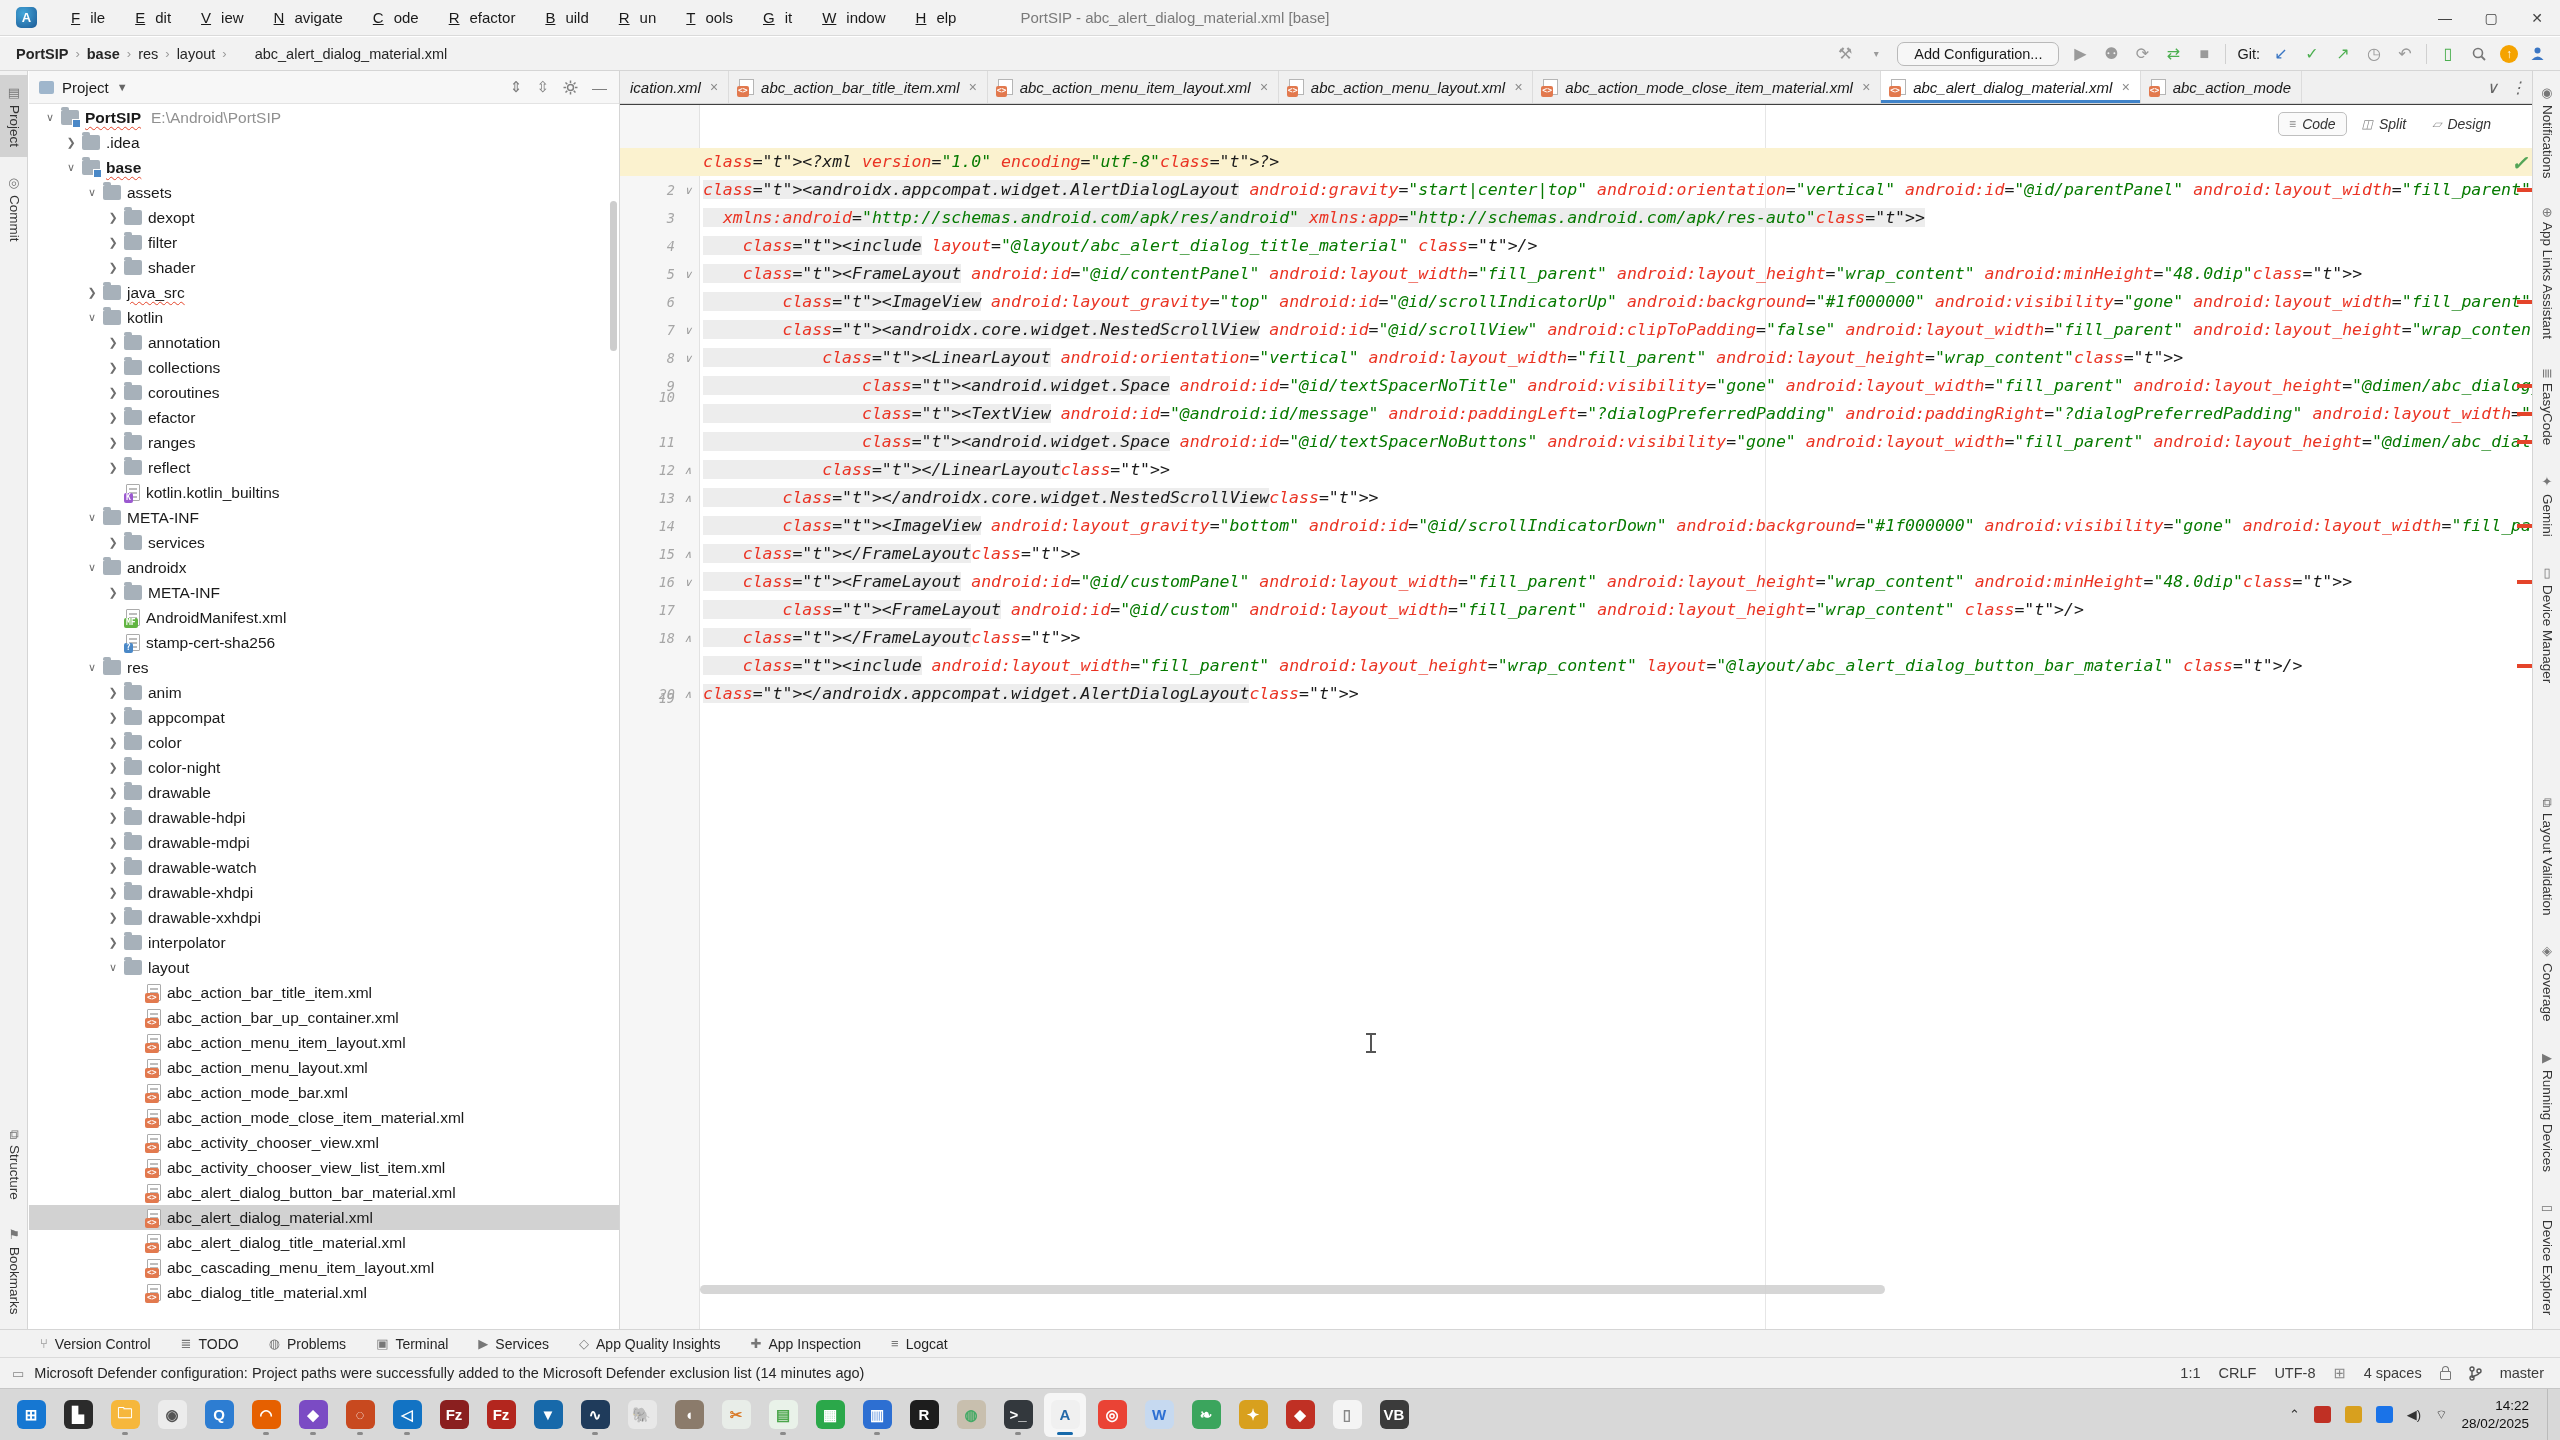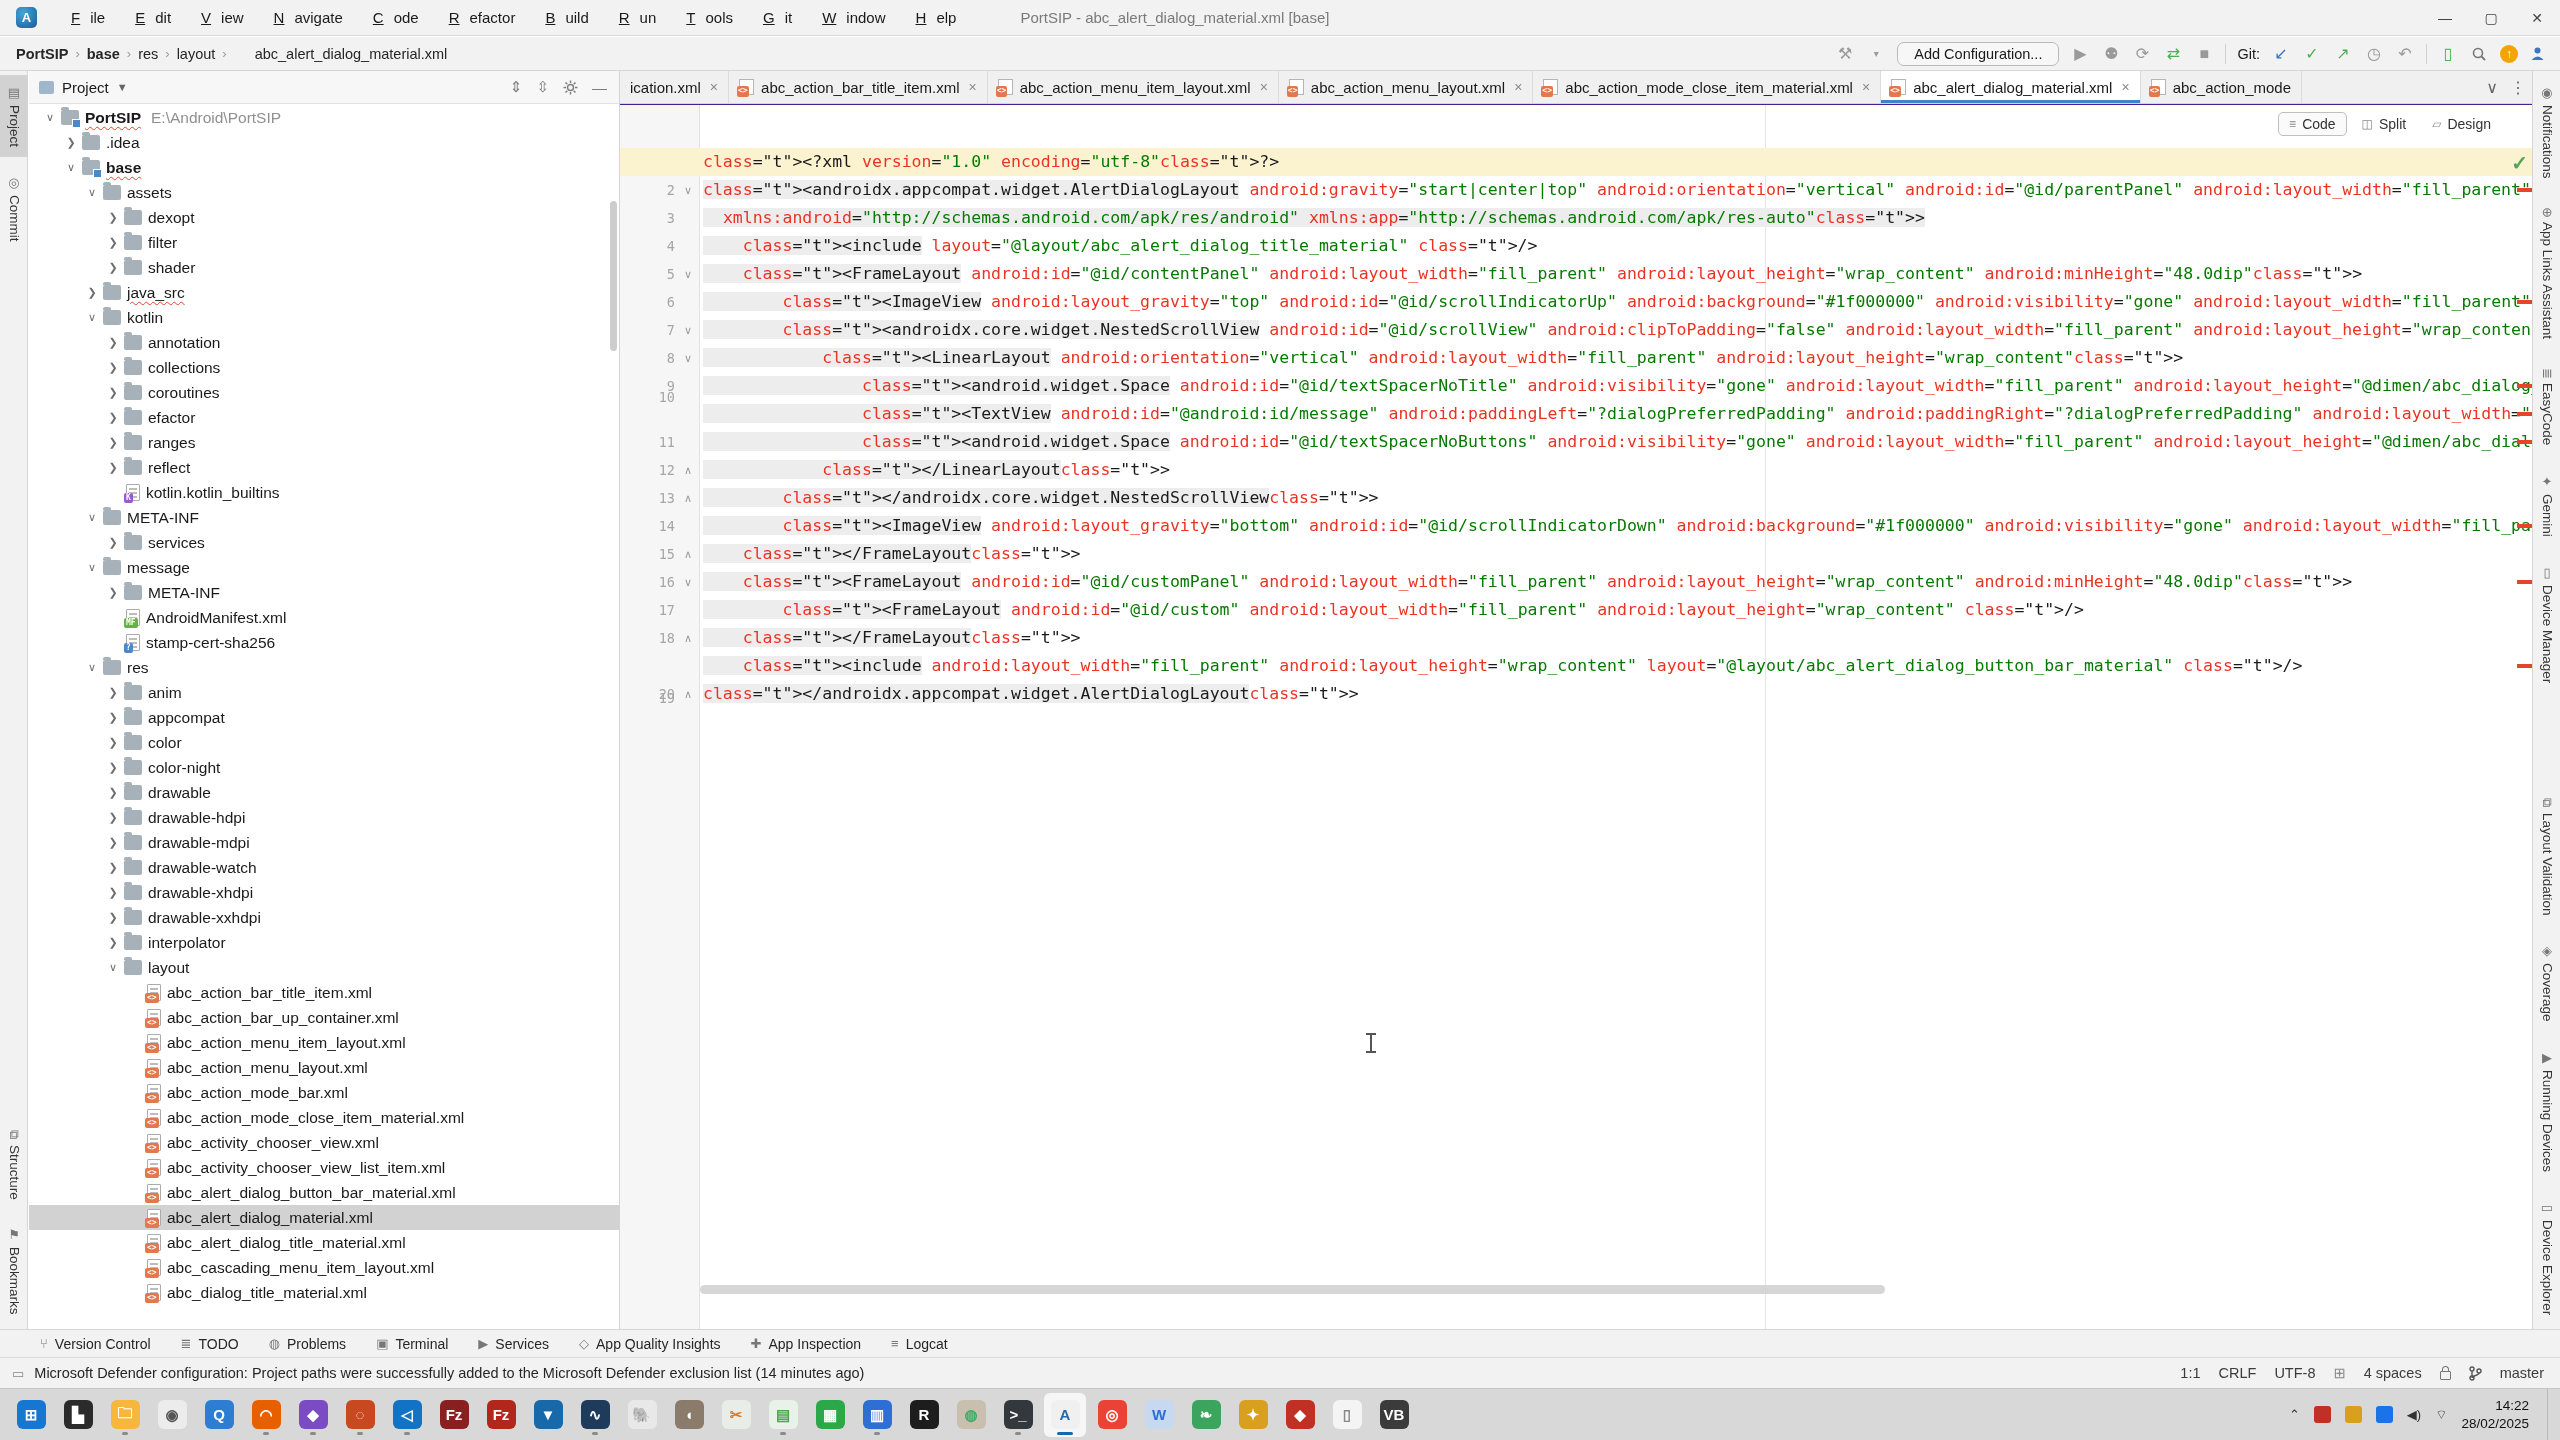--- a/index.html
+++ b/index.html
@@ -78,21 +78,21 @@
     background:#BDBDBD; box-shadow:0 4px 0 #BDBDBD, 0 8px 0 #BDBDBD; }
   .badge { position:absolute; left:-3px; bottom:-3px; font-family:"DejaVu Sans Mono",monospace;
     font-size:8px; font-weight:bold; color:#fff; padding:1px 2px; border-radius:2px; line-height:1; }
   .badge.xml { background:#E2794E; }
   .badge.mf { background:#62B543; }
   .badge.k { background:#9B59D0; }
   .badge.q { background:#4a88c7; }
   .pp-scroll { position:absolute; right:2px; top:130px; width:7px; height:150px; background:#CDCDCD; border-radius:4px; }
 
   
-  .editor-zone { position:absolute; left:620px; top:71px; right:24px; bottom:111px; background:#4c1d95; }
+  .editor-zone { position:absolute; left:620px; top:71px; right:24px; bottom:111px; background:#404040;font-style:italic; }
   .tabbar { height:33px; background:#F0F0F0; border-bottom:1px solid #D5D5D5; display:flex; align-items:stretch; overflow:hidden; }
   .tab { display:flex; align-items:center; padding:0 10px; border-right:1px solid #DCDCDC; font-size:15px;
     color:#1a1a1a; gap:7px; flex:none; }
   .tab.active { background:#fff; box-shadow:inset 0 -3px 0 #4083C9; }
   .tab .x { color:#8a8a8a; font-size:14px; margin-left:2px; }
   .tab .xicon { position:relative; width:15px; height:16px; background:#fff; border:1px solid #b5b5b5; flex:none; }
   .tab .xicon::after { content:"<>"; position:absolute; left:-3px; bottom:-3px; background:#E2794E; color:#fff;
     font-size:8px; font-family:"DejaVu Sans Mono",monospace; font-weight:bold; padding:1px 1px; border-radius:2px; line-height:1.1; }
   .tab-controls { margin-left:auto; display:flex; align-items:center; gap:12px; padding:0 10px; color:#666; flex:none; }
 
@@ -411,21 +411,21 @@
           <span class="lbl">META-INF</span>
         </div>
         <div class="trow" style="padding-left: 73px;">
           <span class="arrow">❯</span>
           <span class="ticon folder"></span>
           <span class="lbl">services</span>
         </div>
         <div class="trow" style="padding-left: 52px;">
           <span class="arrow">∨</span>
           <span class="ticon folder"></span>
-          <span class="lbl">message</span>
+          <span class="lbl">androidx</span>
         </div>
         <div class="trow" style="padding-left: 73px;">
           <span class="arrow">❯</span>
           <span class="ticon folder"></span>
           <span class="lbl">META-INF</span>
         </div>
         <div class="trow" style="padding-left: 73px;">
           <span class="arrow"></span>
           <span class="ticon doc">
             <span class="badge mf">MF</span>

